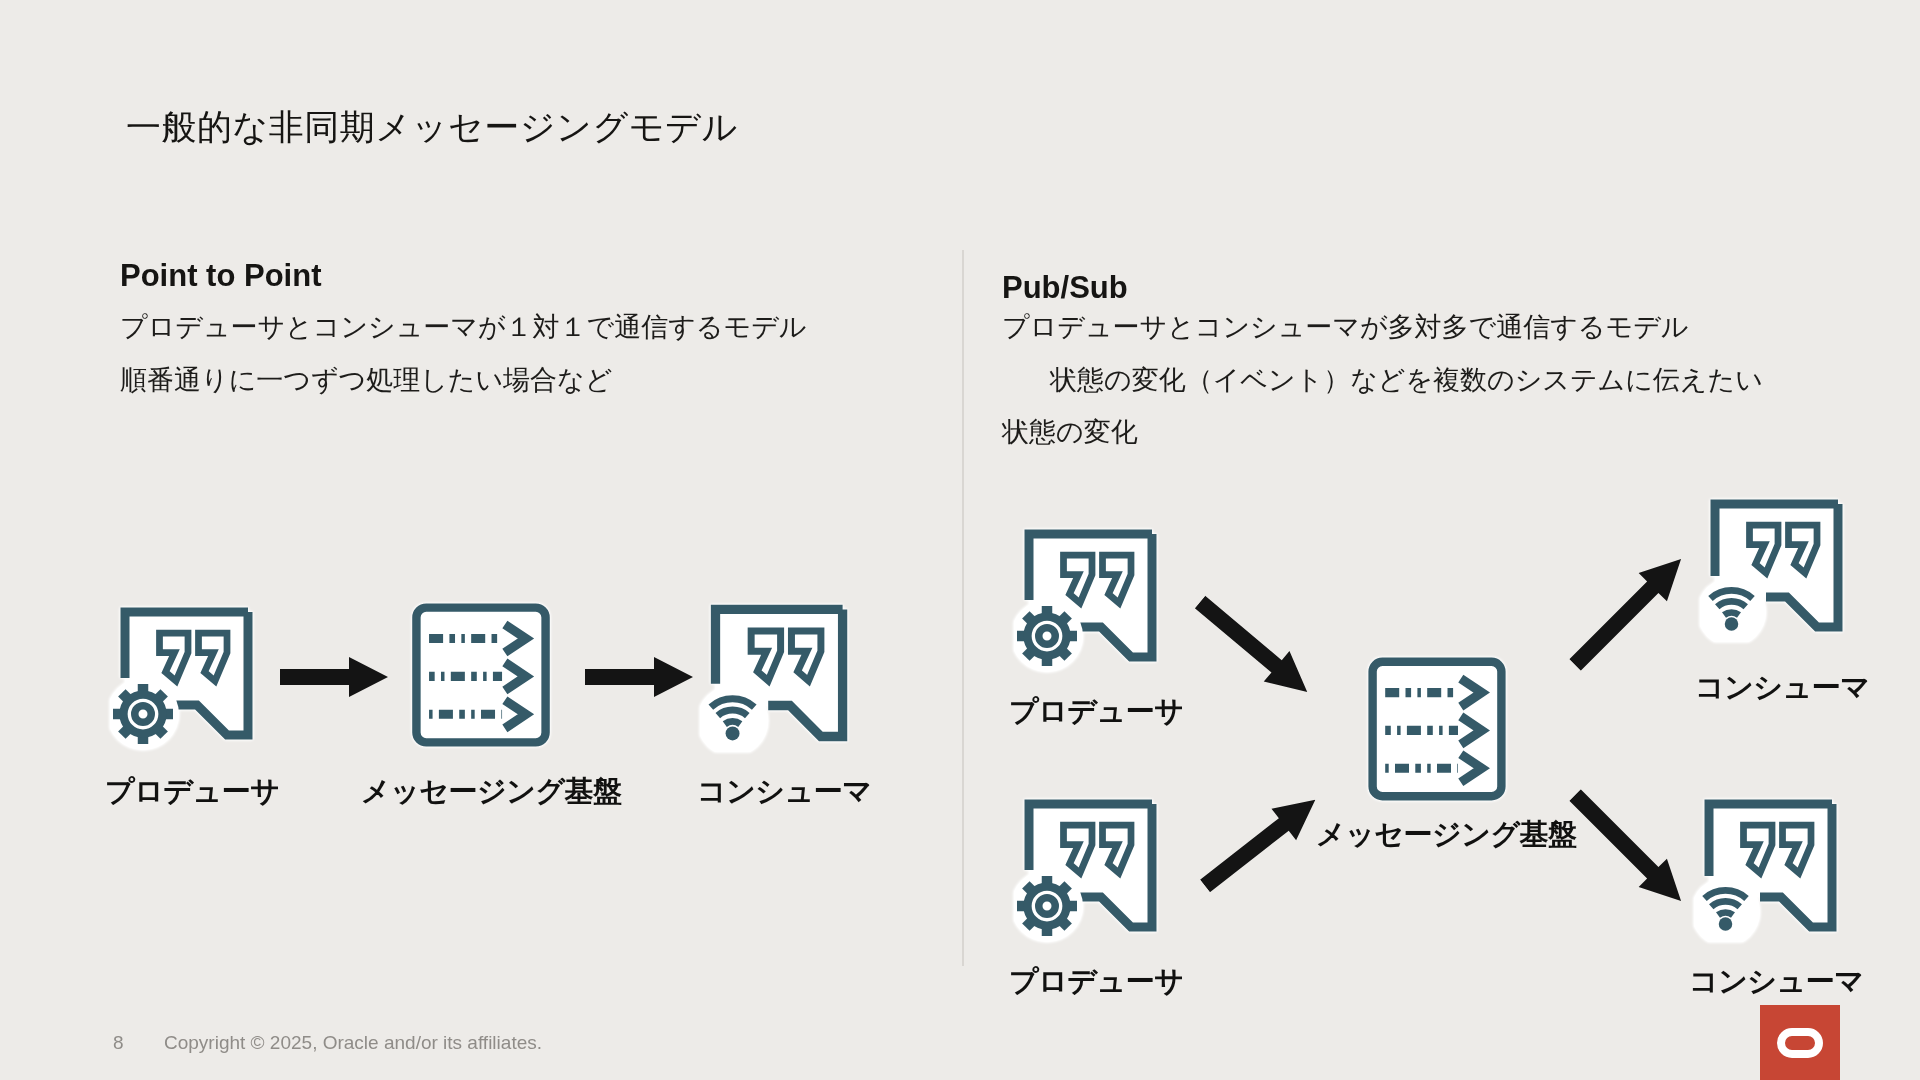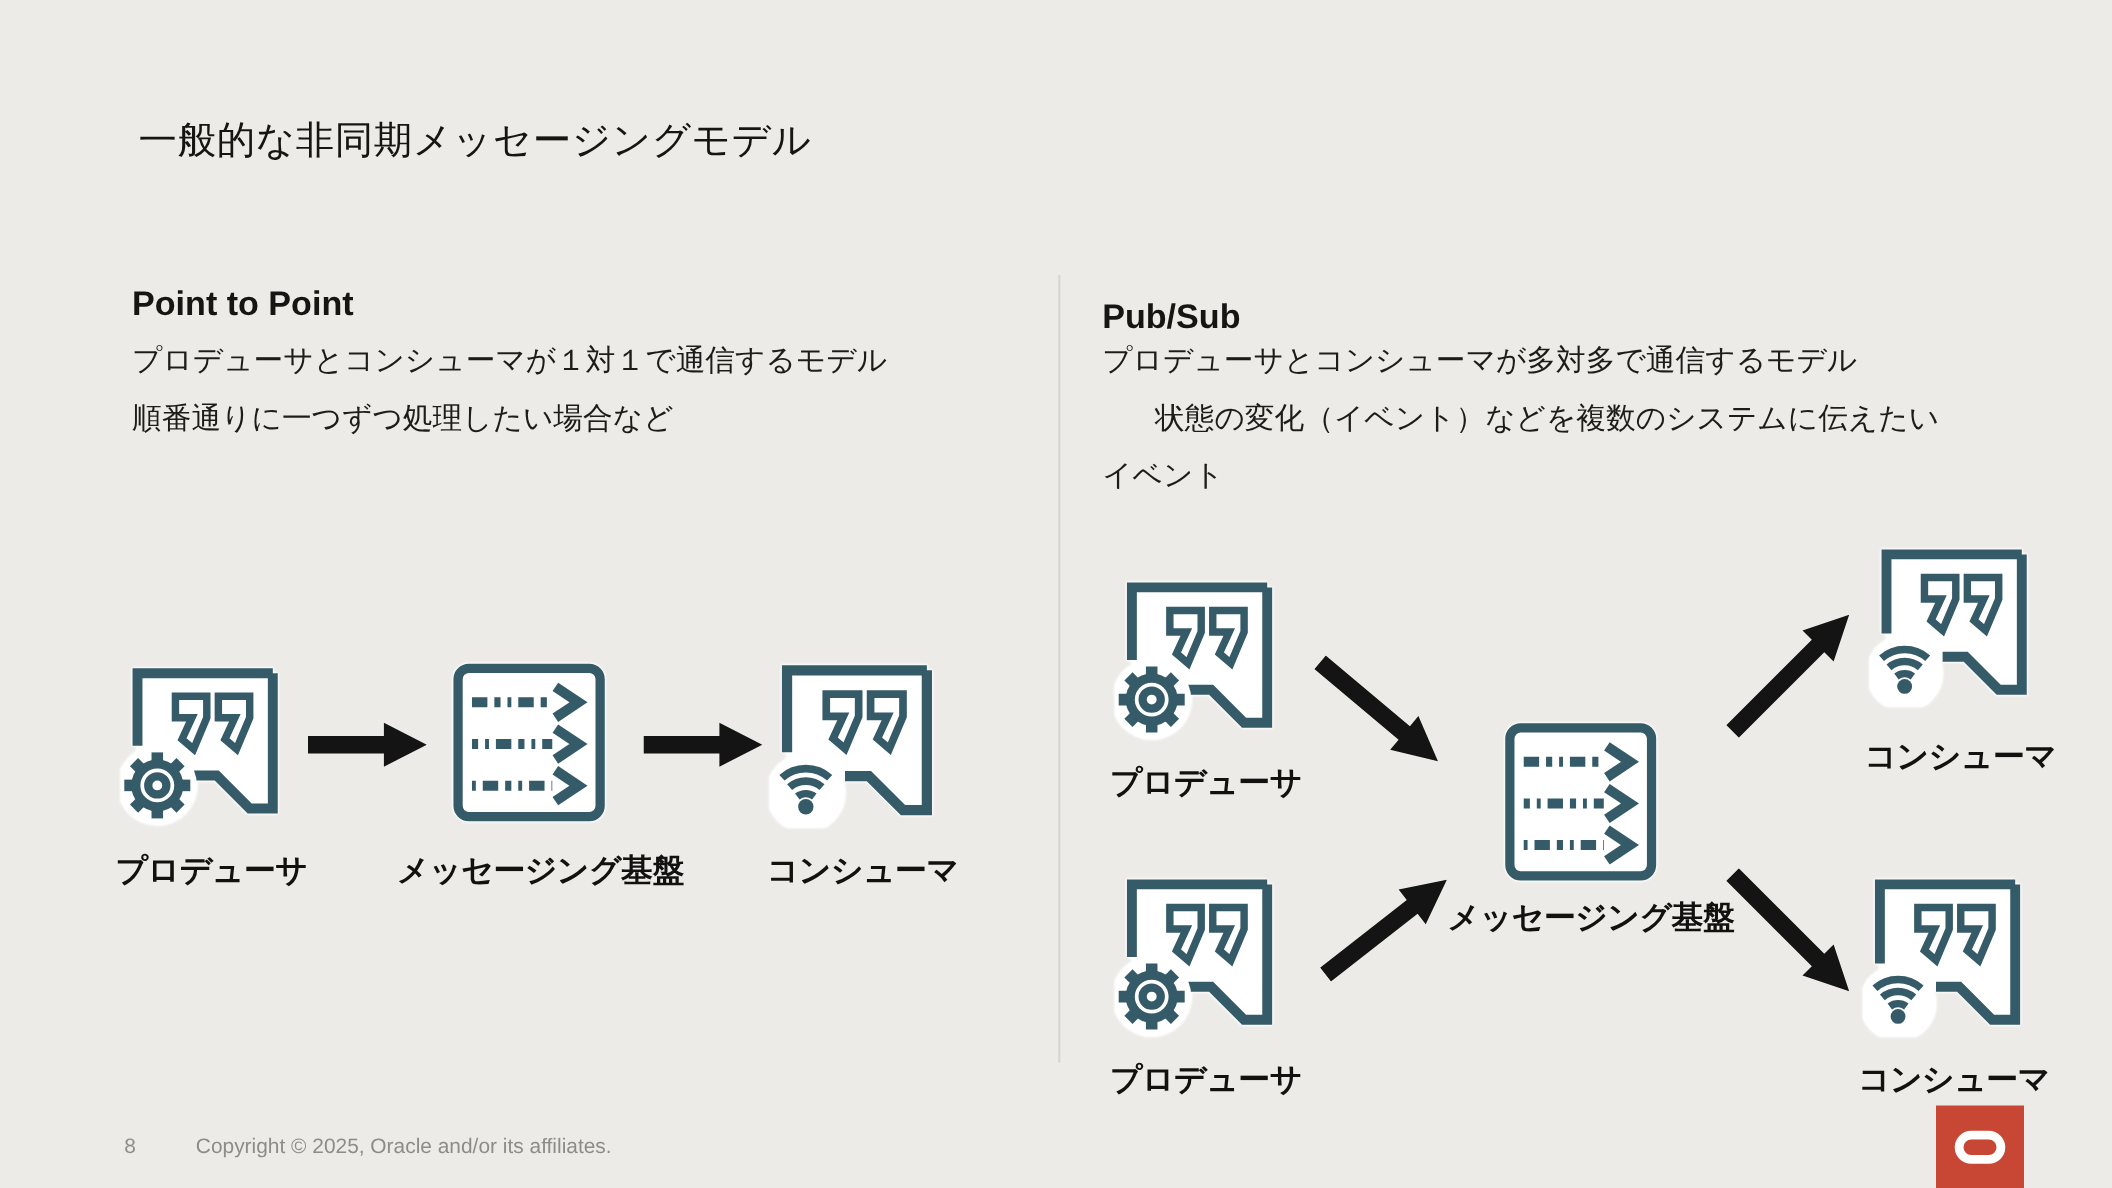--- a/index.html
+++ b/index.html
@@ -127,21 +127,21 @@
 <svg class="abs node-icon" style="left:700px;top:597px;" width="155" height="155" viewBox="0 0 100 100">
     <use href="#icon-consumer"></use>
   </svg>
 <div class="abs node-label" style="left:697px;top:772px;width:160px;">コンシューマ</div>
 
 <div class="abs divider"></div>
 
 <h2 class="abs section-heading" style="left:1002px;top:270px;">Pub/Sub</h2>
 <div class="abs desc-line" style="left:1002px;top:310px;text-align:right;">プロデューサとコンシューマが多対多で通信するモデル</div>
 <div class="abs desc-line" style="left:1050px;top:363px;">状態の変化（イベント）などを複数のシステムに伝えたい</div>
-<div class="abs desc-line" style="left:1002px;top:415px;">イベント</div>
+<div class="abs desc-line" style="left:1002px;top:415px;">状態の変化</div>
 
 <svg class="abs node-icon" style="left:1014px;top:522px;" width="150" height="150" viewBox="0 0 100 100">
     <use href="#icon-producer"></use>
   </svg>
 <div class="abs node-label" style="left:1009px;top:692px;width:160px;">プロデューサ</div>
 
 <svg class="abs node-icon" style="left:1014px;top:792px;" width="150" height="150" viewBox="0 0 100 100">
     <use href="#icon-producer"></use>
   </svg>
 <div class="abs node-label" style="left:1009px;top:962px;width:160px;">プロデューサ</div>
@@ -169,17 +169,17 @@
     <use href="#icon-consumer"></use>
   </svg>
 <div class="abs node-label" style="left:1695px;top:668px;width:160px;">コンシューマ</div>
 
 <svg class="abs node-icon" style="left:1694px;top:792px;" width="150" height="150" viewBox="0 0 100 100">
     <use href="#icon-consumer"></use>
   </svg>
 <div class="abs node-label" style="left:1689px;top:962px;width:160px;">コンシューマ</div>
 
 <div class="abs footer-text" style="left:113px;top:1032px;">8</div>
-<div class="abs footer-text" style="left:178px;top:1032px;">Copyright © 2025, Oracle and/or its affiliates.</div>
+<div class="abs footer-text" style="left:164px;top:1032px;">Copyright © 2025, Oracle and/or its affiliates.</div>
 
 <div class="abs oracle-logo">
   <div class="oracle-o"></div>
 </div>
 
 </body></html>

